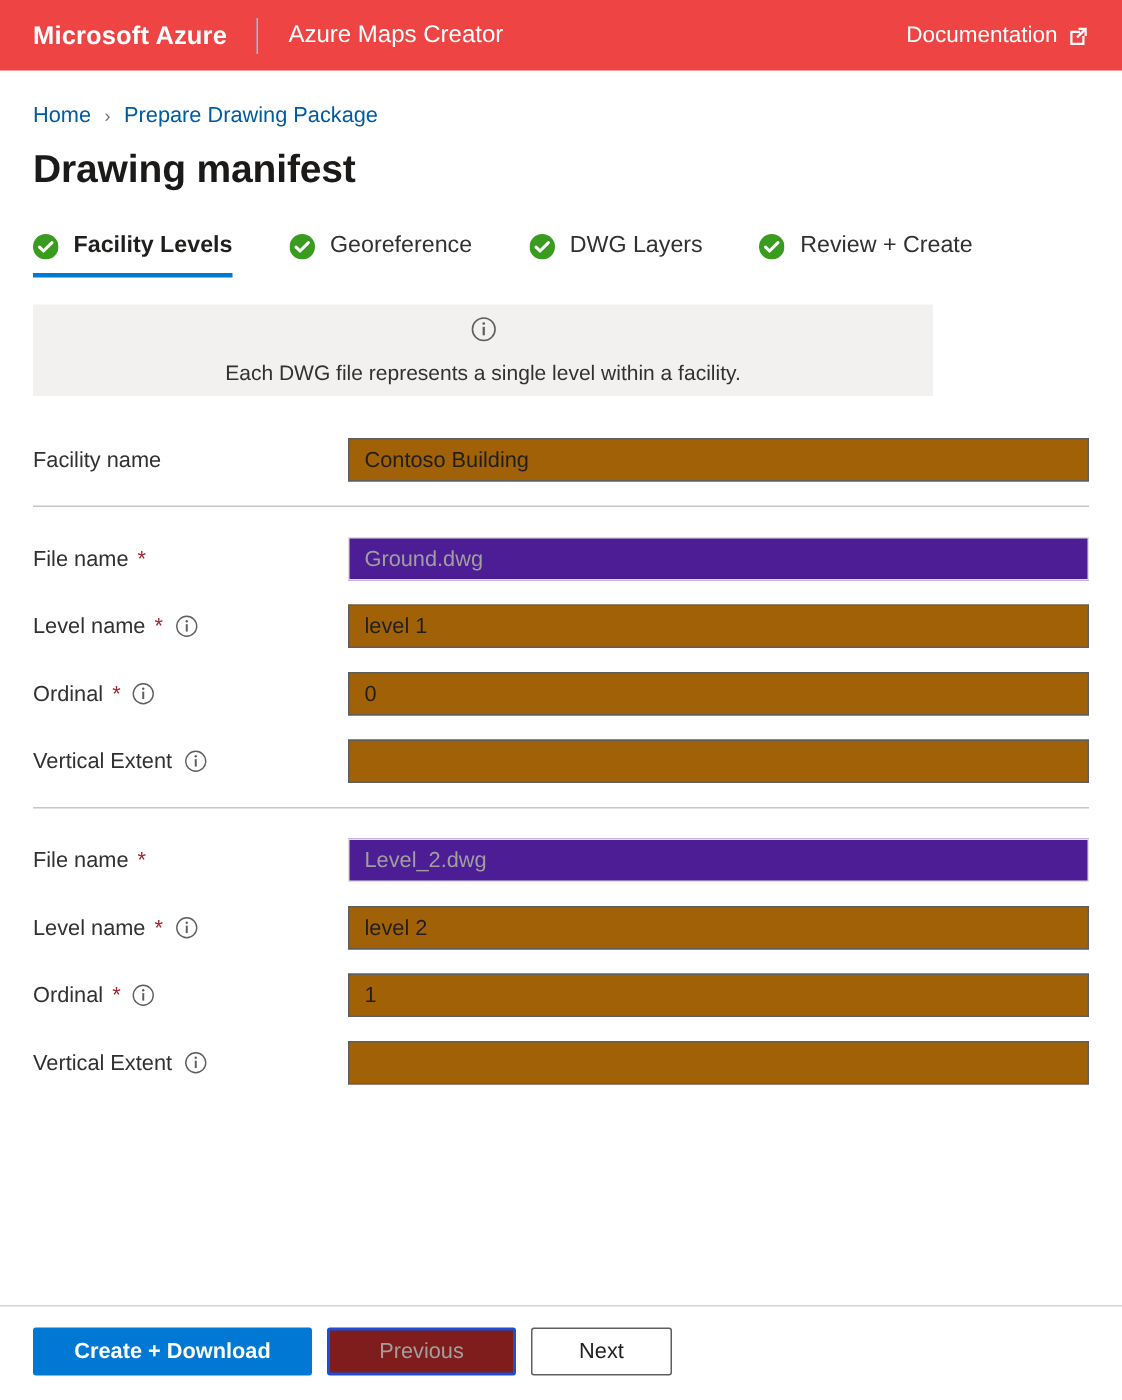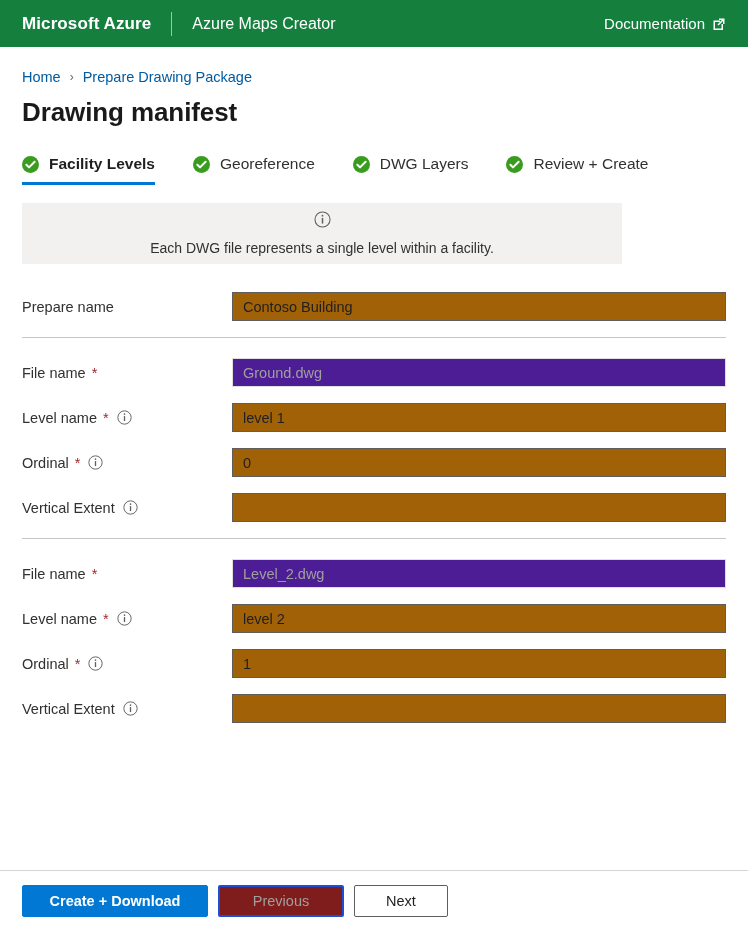--- a/index.html
+++ b/index.html
@@ -13,21 +13,21 @@
     background: #ffffff;
     font-family: "Liberation Sans", "DejaVu Sans", sans-serif;
     color: #201f1e;
     overflow: hidden;
     position: relative;
   }
 
   
   .topbar {
     height: 47px;
-    background: #15803d;
+    background: #ef4444;
     display: flex;
     align-items: center;
     padding: 16px 22px;
     box-sizing: border-box;
     position: relative;
   }
   .brand {
     color: #ffffff;
     font-size: 17px;
     font-weight: bold;
@@ -336,21 +336,21 @@
       <circle cx="8" cy="4.4" r="0.85" fill="#605e5c"></circle>
       <rect x="7.3" y="6.5" width="1.4" height="5.3" fill="#605e5c"></rect>
     </svg>
     <span>Each DWG file represents a single level within a facility.</span>
   </div>
 
   <div class="form">
 
     <div class="field-row">
       <div class="field-label">
-        <span>Prepare name</span>
+        <span>Facility name</span>
       </div>
       <input class="field-input" type="text" value="Contoso Building" style="">
     </div>
 
     <div class="divider"></div>
 
     <div class="field-row">
       <div class="field-label">
         <span>File name</span>
         <span class="req">*</span>

